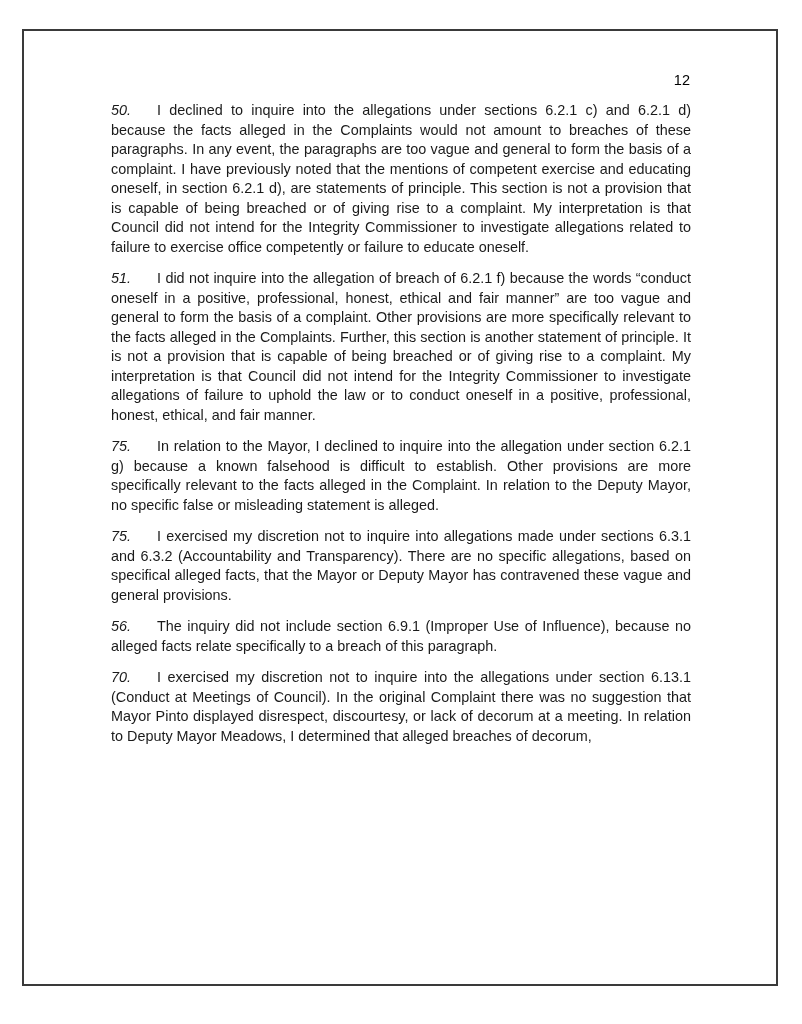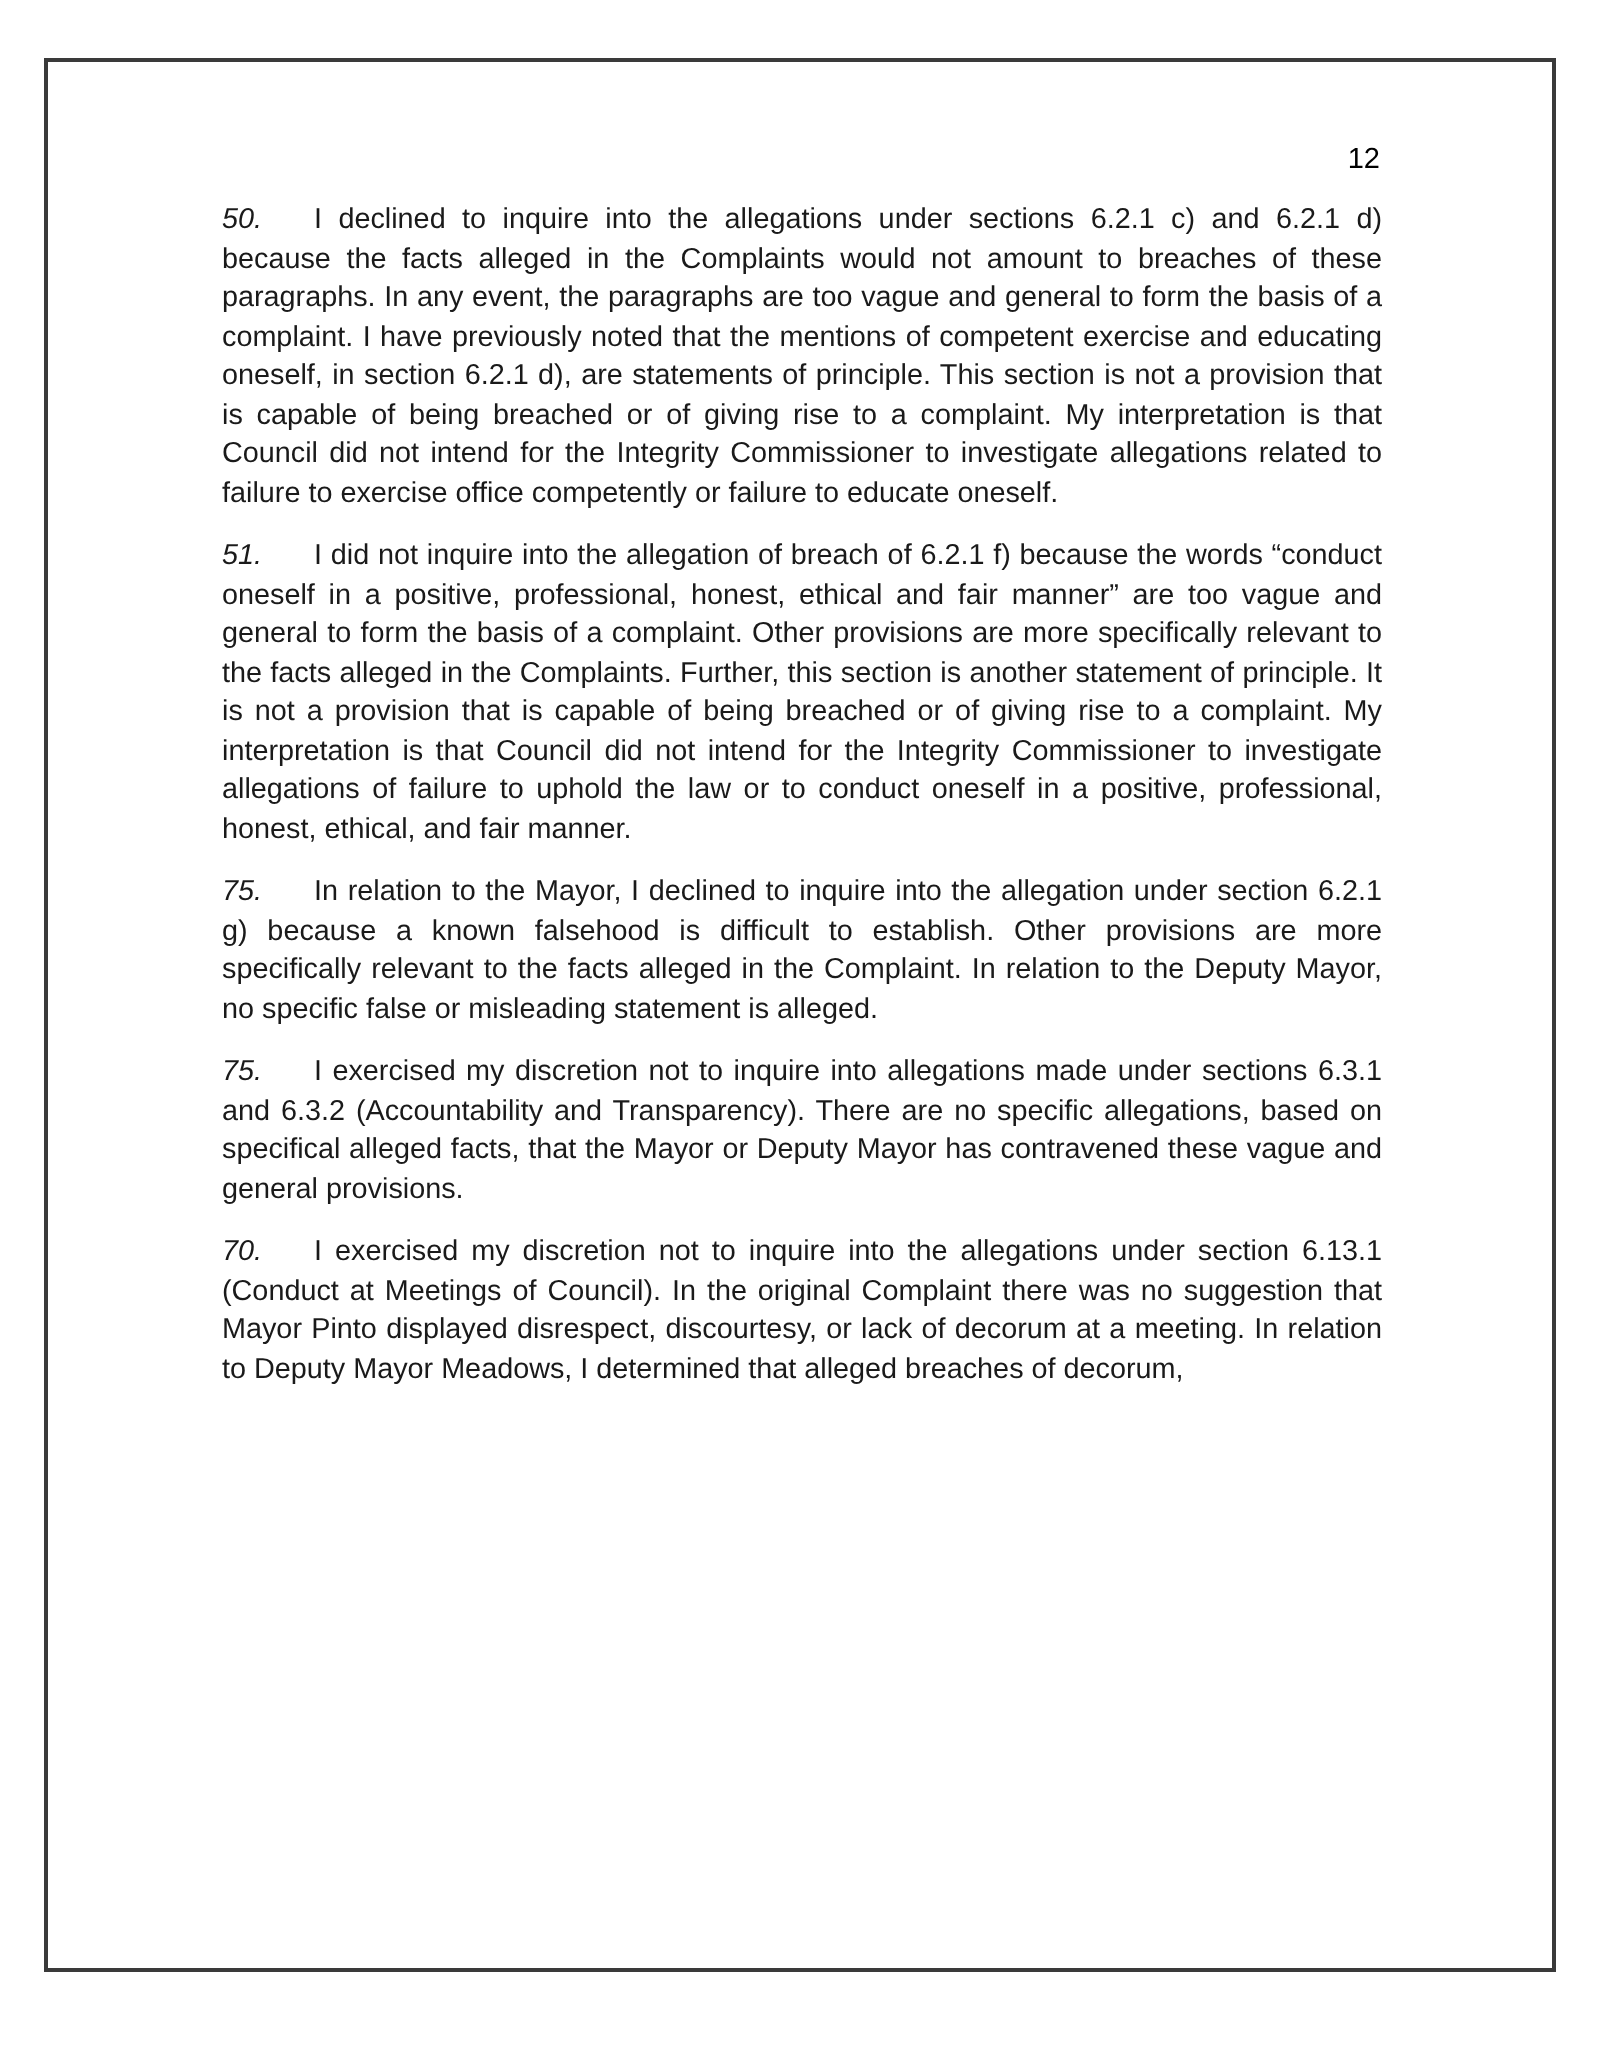--- a/index.html
+++ b/index.html
@@ -25,14 +25,15 @@
 
 <div class="frame"></div>
 
 <div class="page-number">12</div>
 
 <div class="content">
   <p class="para"><span class="num">50.</span><span>I declined to inquire into the allegations under sections 6.2.1 c) and 6.2.1 d) because the facts alleged in the Complaints would not amount to breaches of these paragraphs. In any event, the paragraphs are too vague and general to form the basis of a complaint. I have previously noted that the mentions of competent exercise and educating oneself, in section 6.2.1 d), are statements of principle. This section is not a provision that is capable of being breached or of giving rise to a complaint. My interpretation is that Council did not intend for the Integrity Commissioner to investigate allegations related to failure to exercise office competently or failure to educate oneself.</span></p>
   <p class="para"><span class="num">51.</span><span>I did not inquire into the allegation of breach of 6.2.1 f) because the words “conduct oneself in a positive, professional, honest, ethical and fair manner” are too vague and general to form the basis of a complaint. Other provisions are more specifically relevant to the facts alleged in the Complaints. Further, this section is another statement of principle. It is not a provision that is capable of being breached or of giving rise to a complaint. My interpretation is that Council did not intend for the Integrity Commissioner to investigate allegations of failure to uphold the law or to conduct oneself in a positive, professional, honest, ethical, and fair manner.</span></p>
   <p class="para"><span class="num">75.</span><span>In relation to the Mayor, I declined to inquire into the allegation under section 6.2.1 g) because a known falsehood is difficult to establish. Other provisions are more specifically relevant to the facts alleged in the Complaint. In relation to the Deputy Mayor, no specific false or misleading statement is alleged.</span></p>
   <p class="para"><span class="num">75.</span><span>I exercised my discretion not to inquire into allegations made under sections 6.3.1 and 6.3.2 (Accountability and Transparency). There are no specific allegations, based on specifical alleged facts, that the Mayor or Deputy Mayor has contravened these vague and general provisions.</span></p>
+  <p class="para"><span class="num">56.</span><span>The inquiry did not include section 6.9.1 (Improper Use of Influence), because no alleged facts relate specifically to a breach of this paragraph.</span></p>
   <p class="para"><span class="num">70.</span><span>I exercised my discretion not to inquire into the allegations under section 6.13.1 (Conduct at Meetings of Council). In the original Complaint there was no suggestion that Mayor Pinto displayed disrespect, discourtesy, or lack of decorum at a meeting.  In relation to Deputy Mayor Meadows, I determined that alleged breaches of decorum,</span></p>
 </div>
 
 </body></html>

